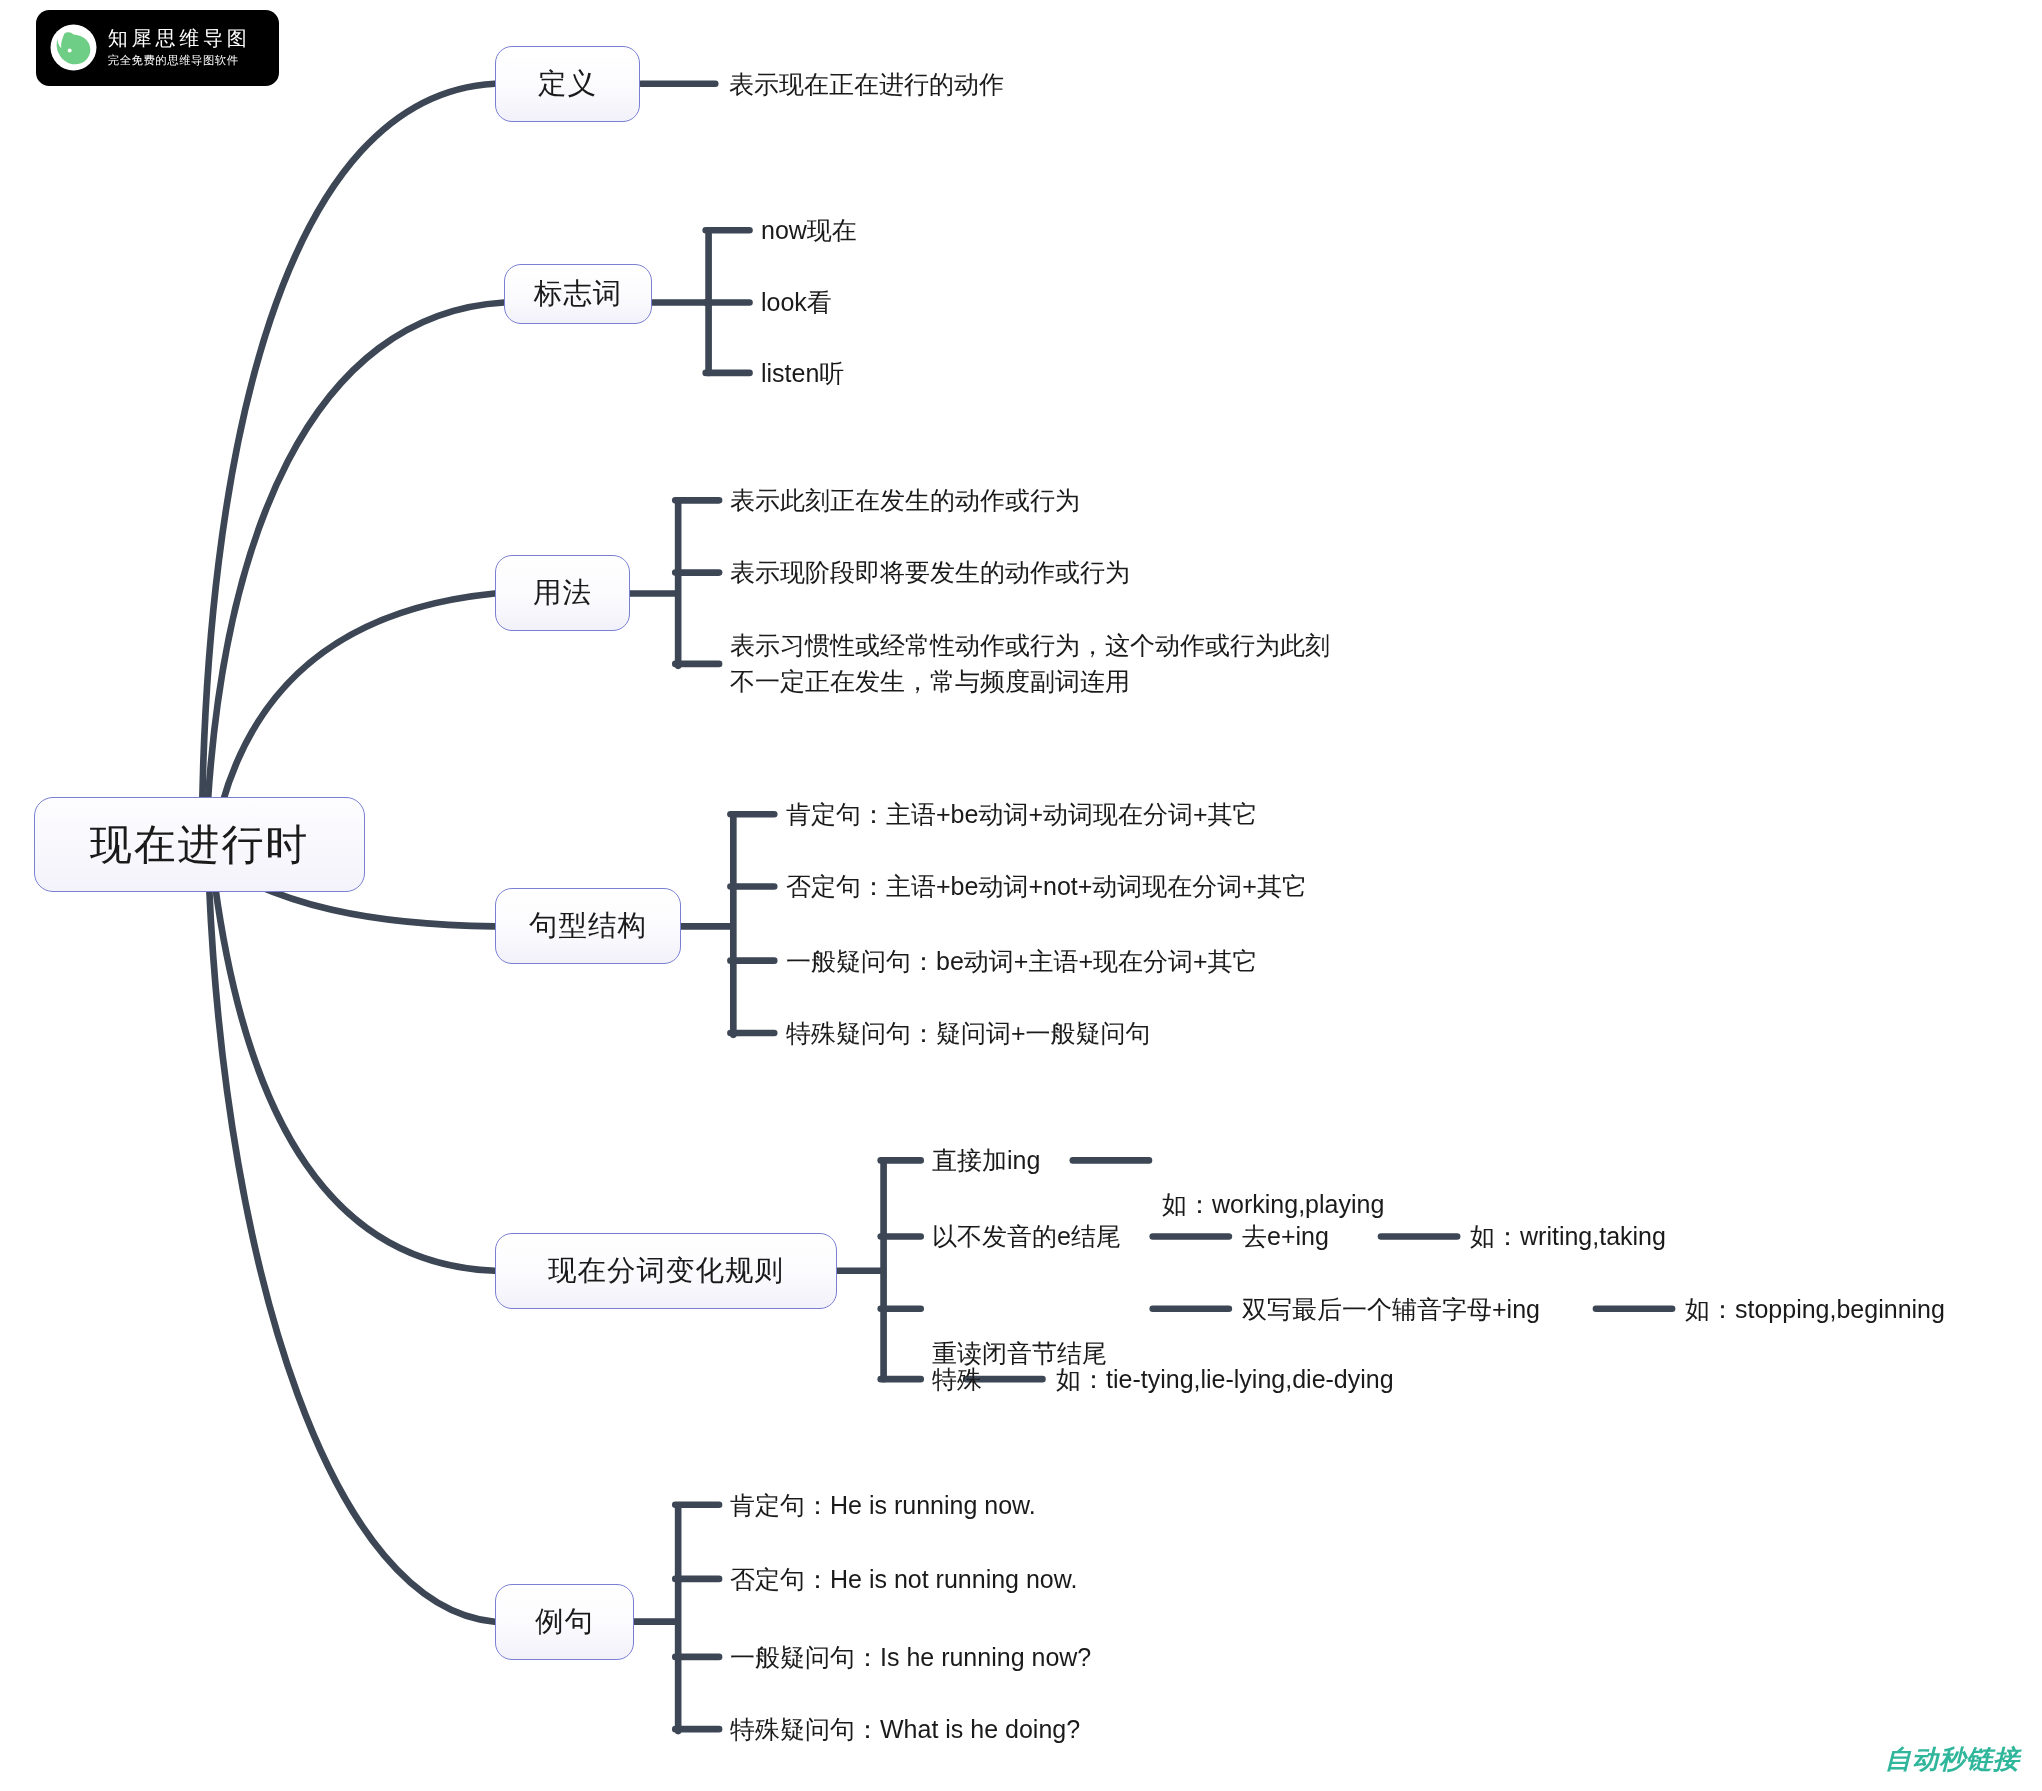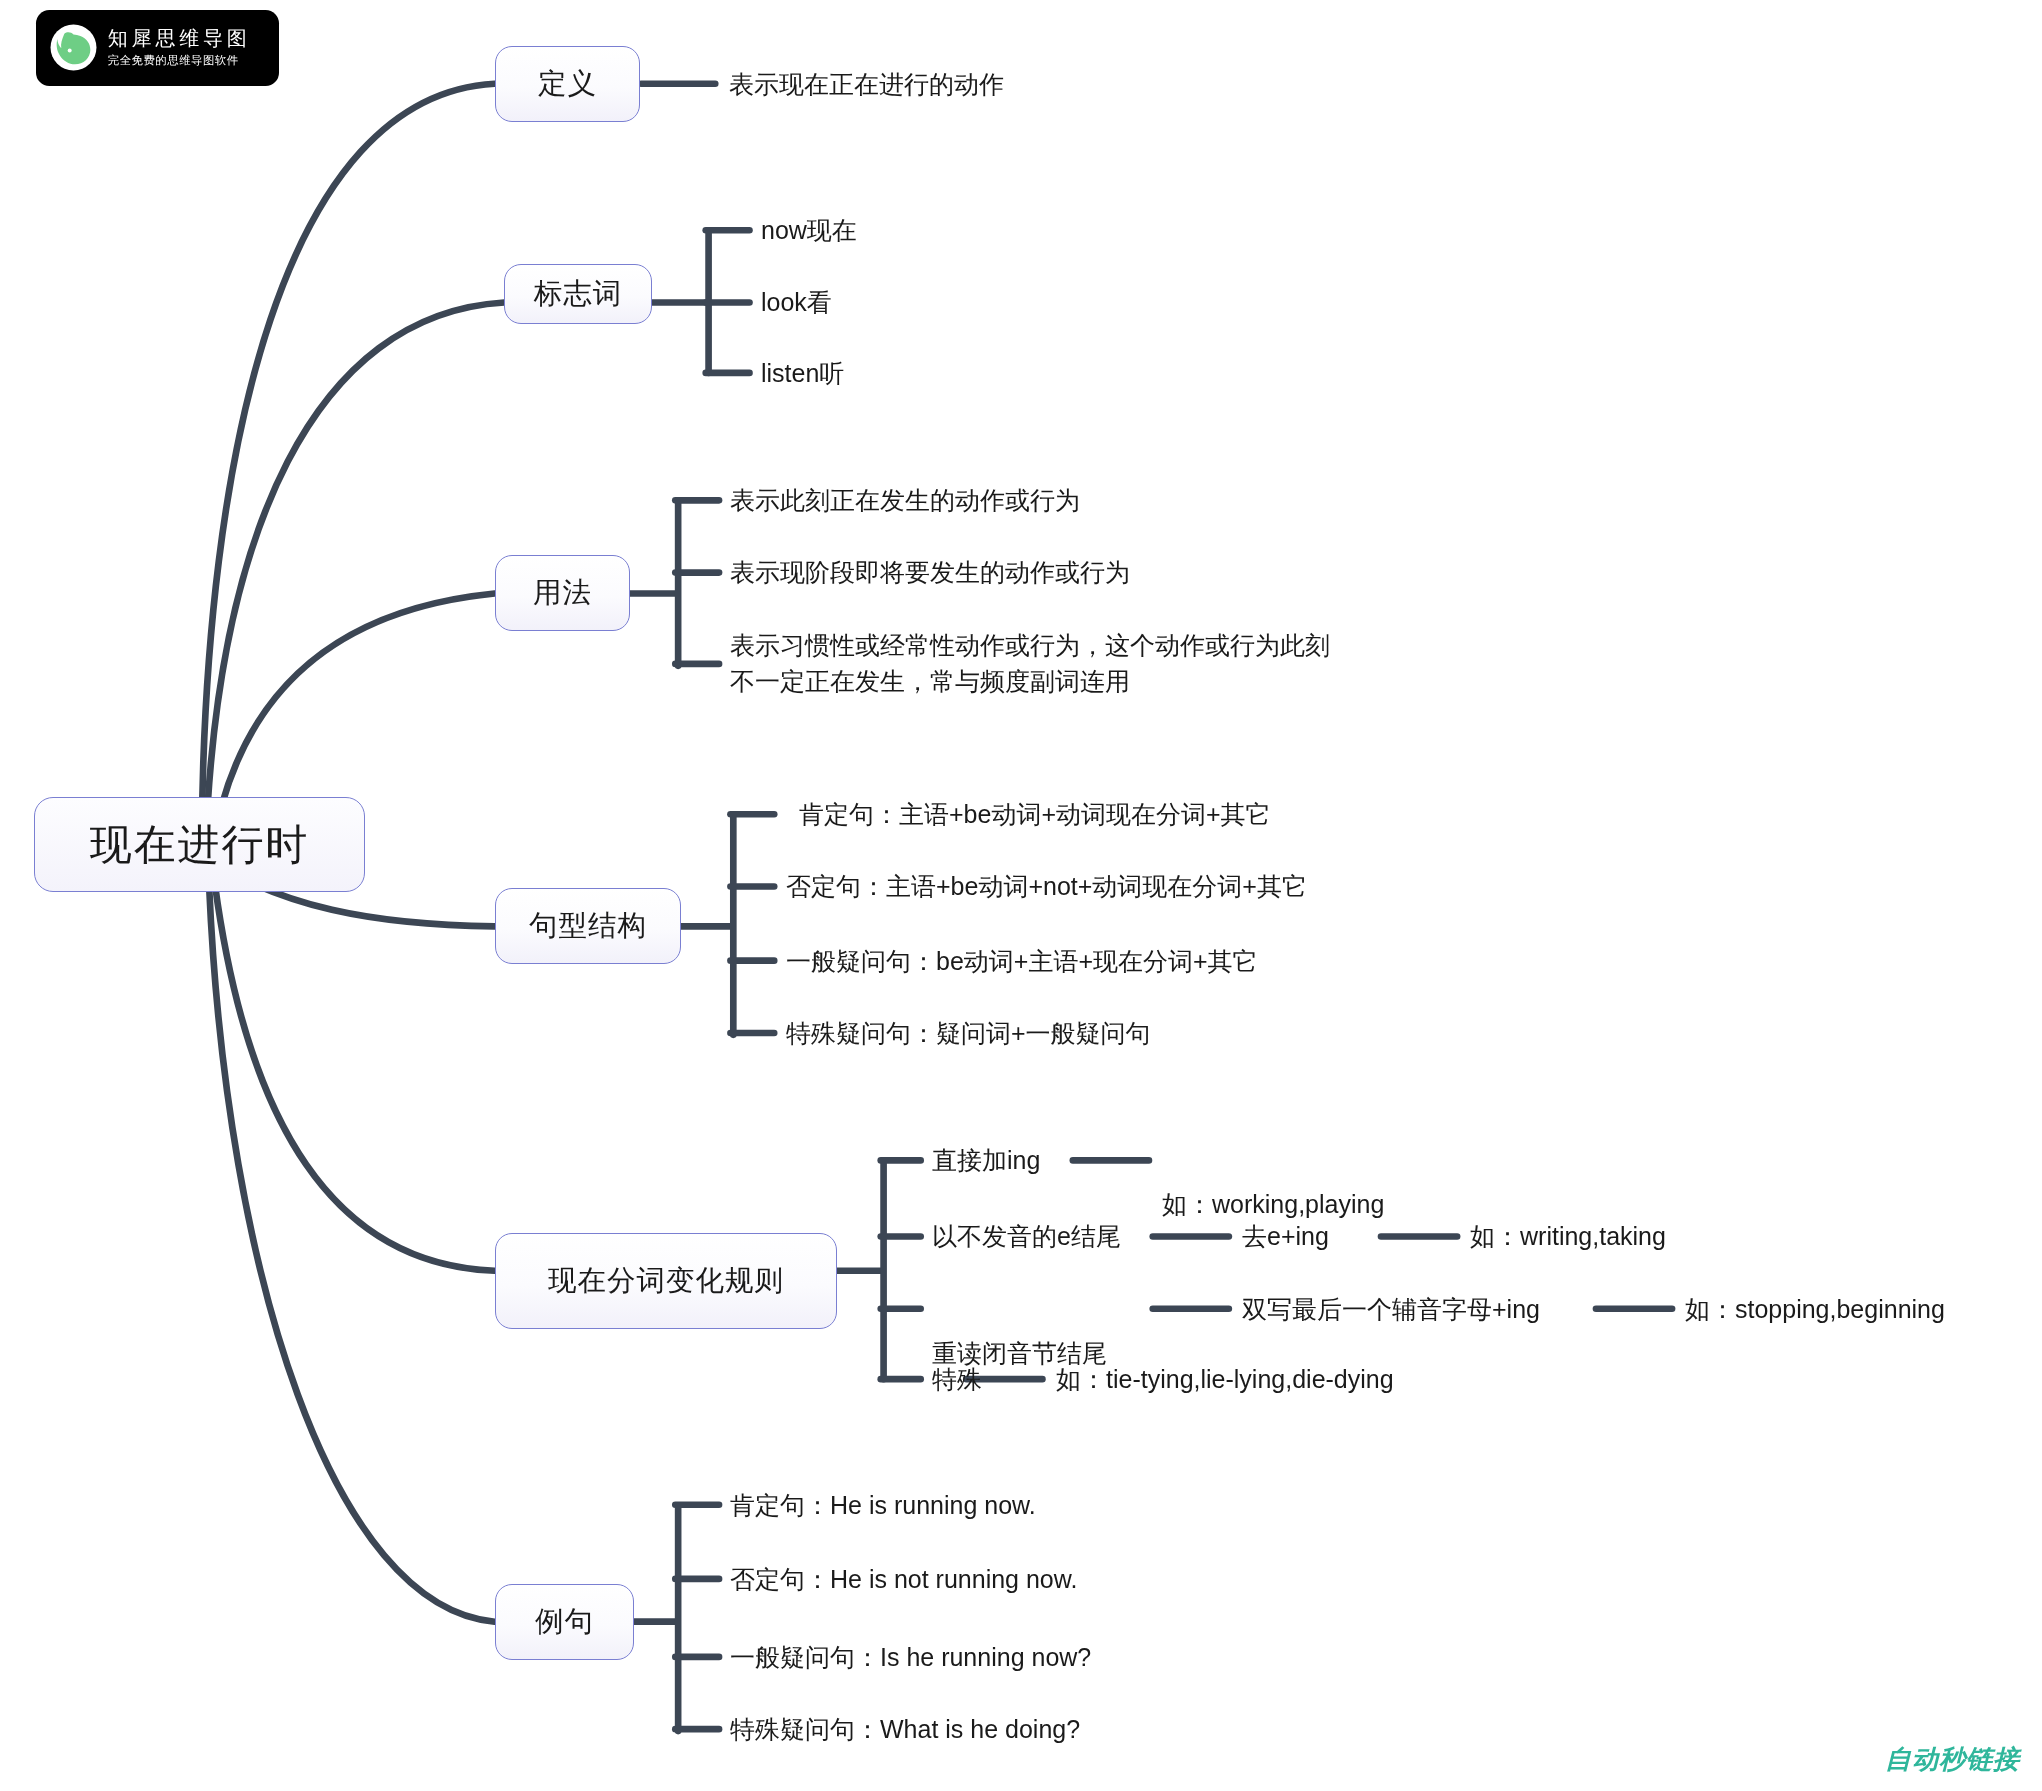--- a/index.html
+++ b/index.html
@@ -235,26 +235,26 @@
     <span>用法</span>
   </div>
   <div class="leaf" style="left:730px; top:483px;">表示此刻正在发生的动作或行为</div>
   <div class="leaf" style="left:730px; top:555px;">表示现阶段即将要发生的动作或行为</div>
   <div class="leaf two-line" style="left:730px; top:628px;">表示习惯性或经常性动作或行为，这个动作或行为此刻
 不一定正在发生，常与频度副词连用</div>
 
   <div class="node branch" style="left:495px; top:888px; width:186px; height:76px;">
     <span>句型结构</span>
   </div>
-  <div class="leaf" style="left:786px; top:797px;margin-left:13px;">肯定句：主语+be动词+动词现在分词+其它</div>
+  <div class="leaf" style="left:786px; top:797px;">肯定句：主语+be动词+动词现在分词+其它</div>
   <div class="leaf" style="left:786px; top:869px;">否定句：主语+be动词+not+动词现在分词+其它</div>
   <div class="leaf" style="left:786px; top:944px;">一般疑问句：be动词+主语+现在分词+其它</div>
   <div class="leaf" style="left:786px; top:1016px;">特殊疑问句：疑问词+一般疑问句</div>
 
-  <div class="node branch" style="left:495px; top:1233px; width:342px; height:96px;align-items:center;">
+  <div class="node branch" style="left:495px; top:1233px; width:342px; height:76px;align-items:center;">
     <span>现在分词变化规则</span>
   </div>
   <div class="leaf" style="left:932px; top:1143px;">直接加ing</div>
   <div class="leaf" style="left:1162px; top:1143px;margin-top:44px;">如：working,playing</div>
 
   <div class="leaf" style="left:932px; top:1219px;">以不发音的e结尾</div>
   <div class="leaf" style="left:1242px; top:1219px;">去e+ing</div>
   <div class="leaf" style="left:1470px; top:1219px;">如：writing,taking</div>
 
   <div class="leaf" style="left:932px; top:1292px;margin-top:44px;">重读闭音节结尾</div>

